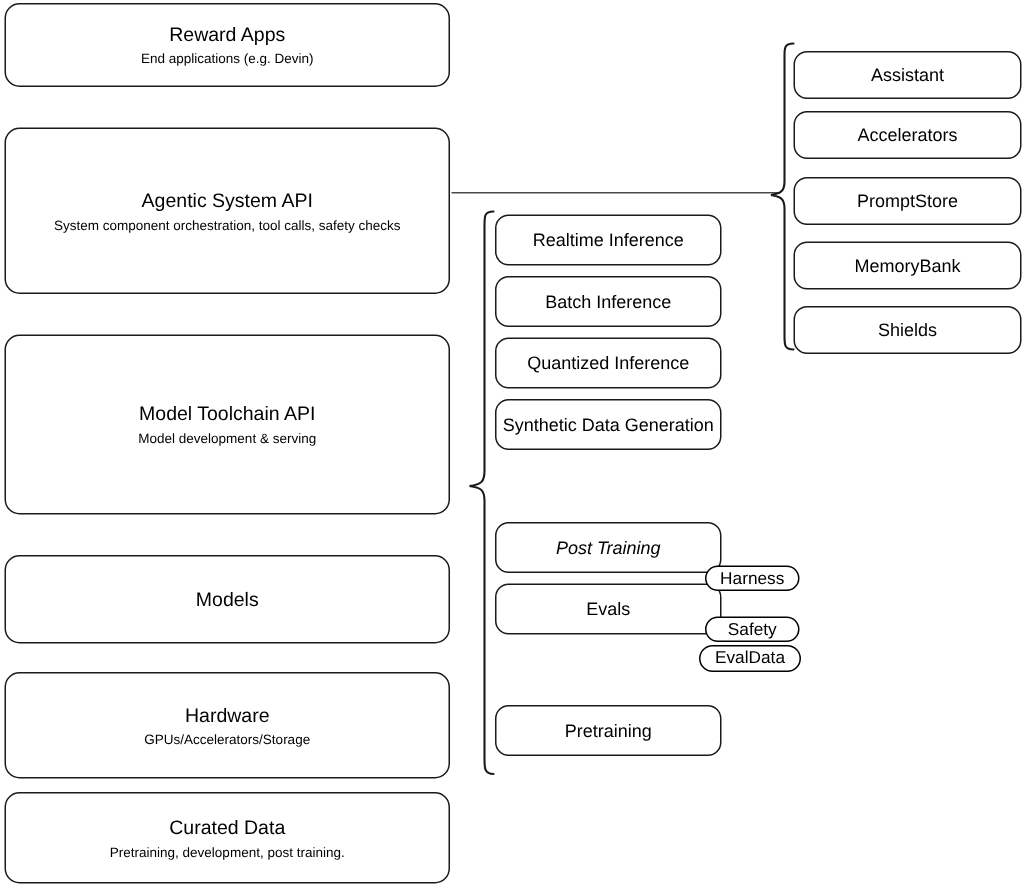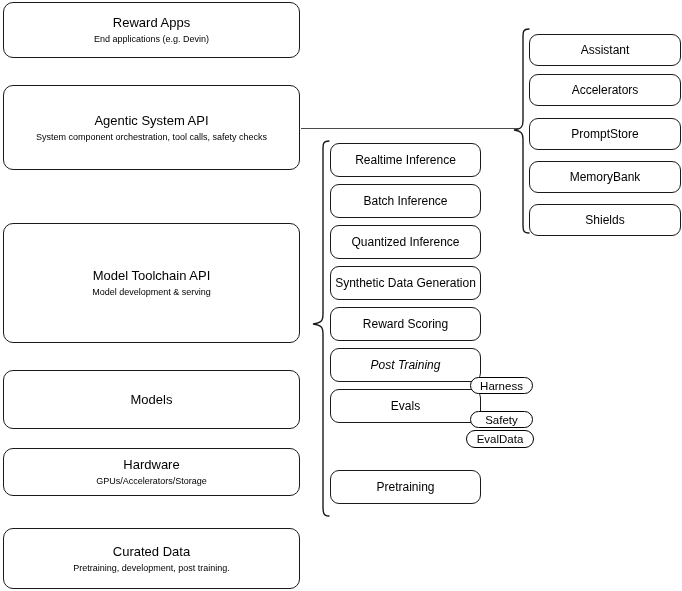--- a/index.html
+++ b/index.html
@@ -109,35 +109,35 @@
 </head>
 <body>
 
 <div id="canvas">
 
   <div class="node layer" style="top:2px; height:56px;">
     <div class="title">Reward Apps</div>
     <div class="subtitle">End applications (e.g. Devin)</div>
   </div>
 
-  <div class="node layer" style="top:85px; height:85px;">
+  <div class="node layer" style="top:85px; height:111px;">
     <div class="title">Agentic System API</div>
     <div class="subtitle">System component orchestration, tool calls, safety checks</div>
   </div>
 
   <div class="node layer" style="top:223px; height:120px;">
     <div class="title">Model Toolchain API</div>
     <div class="subtitle">Model development &amp; serving</div>
   </div>
 
   <div class="node layer" style="top:370px; height:59px;">
     <div class="title">Models</div>
   </div>
 
-  <div class="node layer" style="top:448px; height:48px;">
+  <div class="node layer" style="top:448px; height:71px;">
     <div class="title">Hardware</div>
     <div class="subtitle">GPUs/Accelerators/Storage</div>
   </div>
 
   <div class="node layer" style="top:528px; height:61px;">
     <div class="title">Curated Data</div>
     <div class="subtitle">Pretraining, development, post training.</div>
   </div>
 
   <div class="connector" style="left:301px; top:128px; width:219px;"></div>
@@ -171,23 +171,20 @@
   </div>
   <div class="node leaf mid-leaf" style="top:184px;">
     <div class="title">Batch Inference</div>
   </div>
   <div class="node leaf mid-leaf" style="top:225px;">
     <div class="title">Quantized Inference</div>
   </div>
   <div class="node leaf mid-leaf" style="top:266px;">
     <div class="title">Synthetic Data Generation</div>
   </div>
-  <div class="node leaf mid-leaf" style="top:307px;">
-    <div class="title">Reward Scoring</div>
-  </div>
   <div class="node leaf mid-leaf" style="top:348px;font-style:italic;">
     <div class="title">Post Training</div>
   </div>
   <div class="node leaf mid-leaf" style="top:389px;">
     <div class="title">Evals</div>
   </div>
   <div class="node leaf mid-leaf" style="top:470px;">
     <div class="title">Pretraining</div>
   </div>
 

